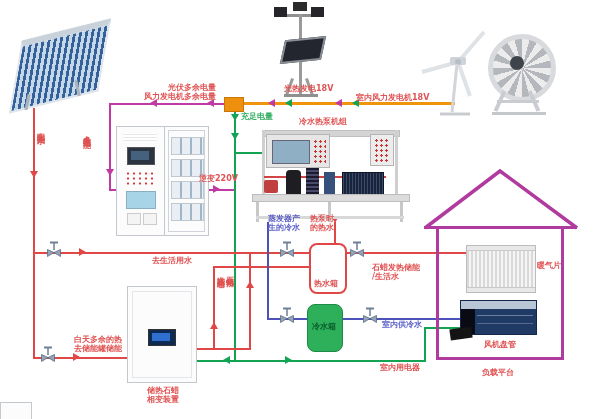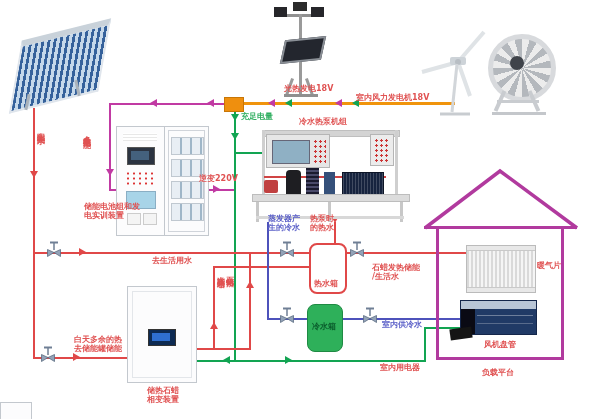--- a/index.html
+++ b/index.html
@@ -203,37 +203,37 @@
       <line x1="3" y1="1.5" x2="11" y2="1.5" stroke="#6f7f95" stroke-width="2"></line>
       <line x1="7" y1="1.5" x2="7" y2="9" stroke="#6f7f95" stroke-width="1.5"></line>
       <path d="M0.5,8.5 L7,11.5 L0.5,15.5 Z M13.5,8.5 L7,11.5 L13.5,15.5 Z" fill="#93a3b8" stroke="#5c6c82" stroke-width="0.8"></path>
     </svg>
   <svg class="valve" style="left:363px;top:307px" width="14" height="17" viewBox="0 0 14 17">
       <line x1="3" y1="1.5" x2="11" y2="1.5" stroke="#6f7f95" stroke-width="2"></line>
       <line x1="7" y1="1.5" x2="7" y2="9" stroke="#6f7f95" stroke-width="1.5"></line>
       <path d="M0.5,8.5 L7,11.5 L0.5,15.5 Z M13.5,8.5 L7,11.5 L13.5,15.5 Z" fill="#93a3b8" stroke="#5c6c82" stroke-width="0.8"></path>
     </svg>
 
+  <div class="lbl red" style="left:140px;top:83px;width:76px;text-align:right">
+    <span>光伏多余电量</span>
+    <span>风力发电机多余电量</span>
+  </div>
   <div class="lbl grn" style="left:241px;top:112px">
       <span>充足电量</span>
     </div>
   <div class="lbl red" style="left:284px;top:84px">
       <span>光热发电18V</span>
     </div>
   <div class="lbl red" style="left:356px;top:93px">
       <span>室内风力发电机18V</span>
     </div>
   <div class="lbl red" style="left:299px;top:117px">
       <span>冷水热泵机组</span>
     </div>
   <div class="lbl red vt" style="left:82px;top:129px;height:30px">多余电量储能</div>
-  <div class="lbl red" style="left:84px;top:202px">
-    <span>储能电池组和发</span>
-    <span>电实训装置</span>
-  </div>
   <div class="lbl red" style="left:199px;top:174px">
       <span>逆变220V</span>
     </div>
   <div class="lbl blu" style="left:268px;top:214px">
     <span>蒸发器产</span>
     <span>生的冷水</span>
   </div>
   <div class="lbl red" style="left:310px;top:214px">
     <span>热泵时</span>
     <span>的热水</span>

